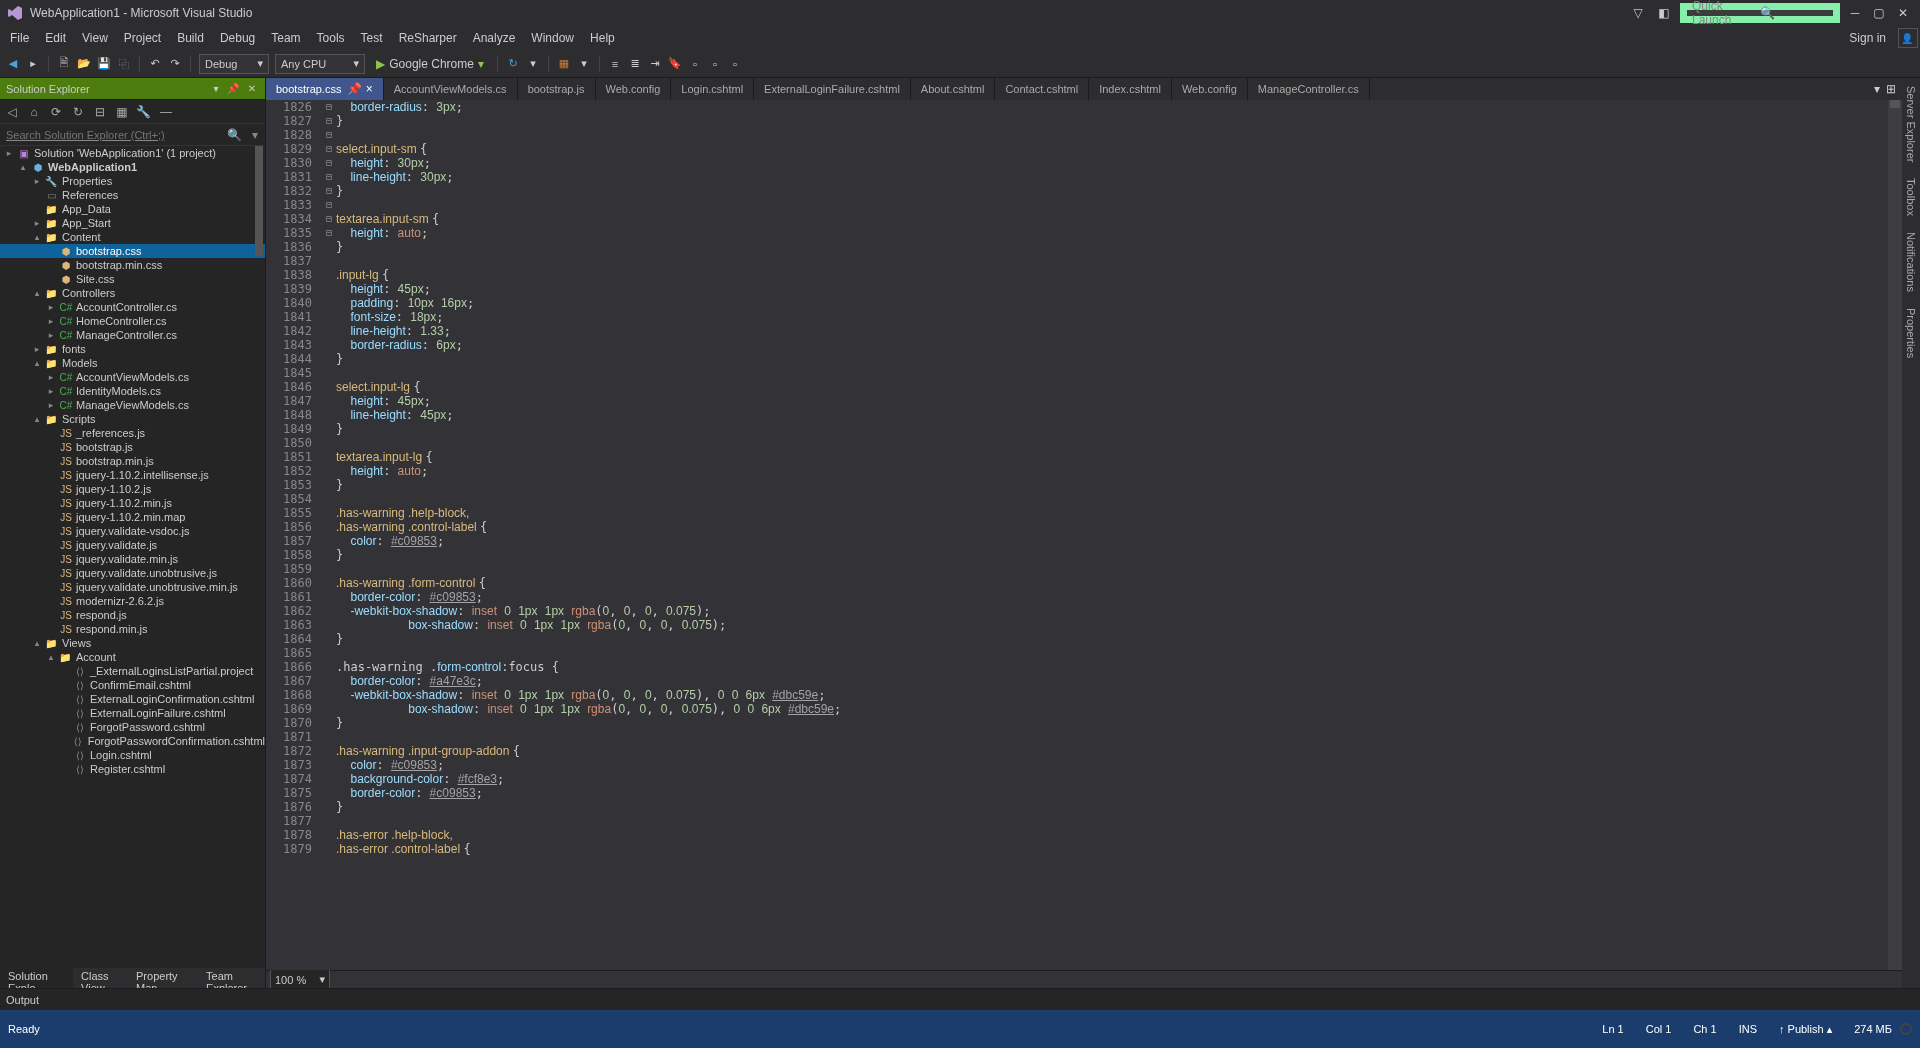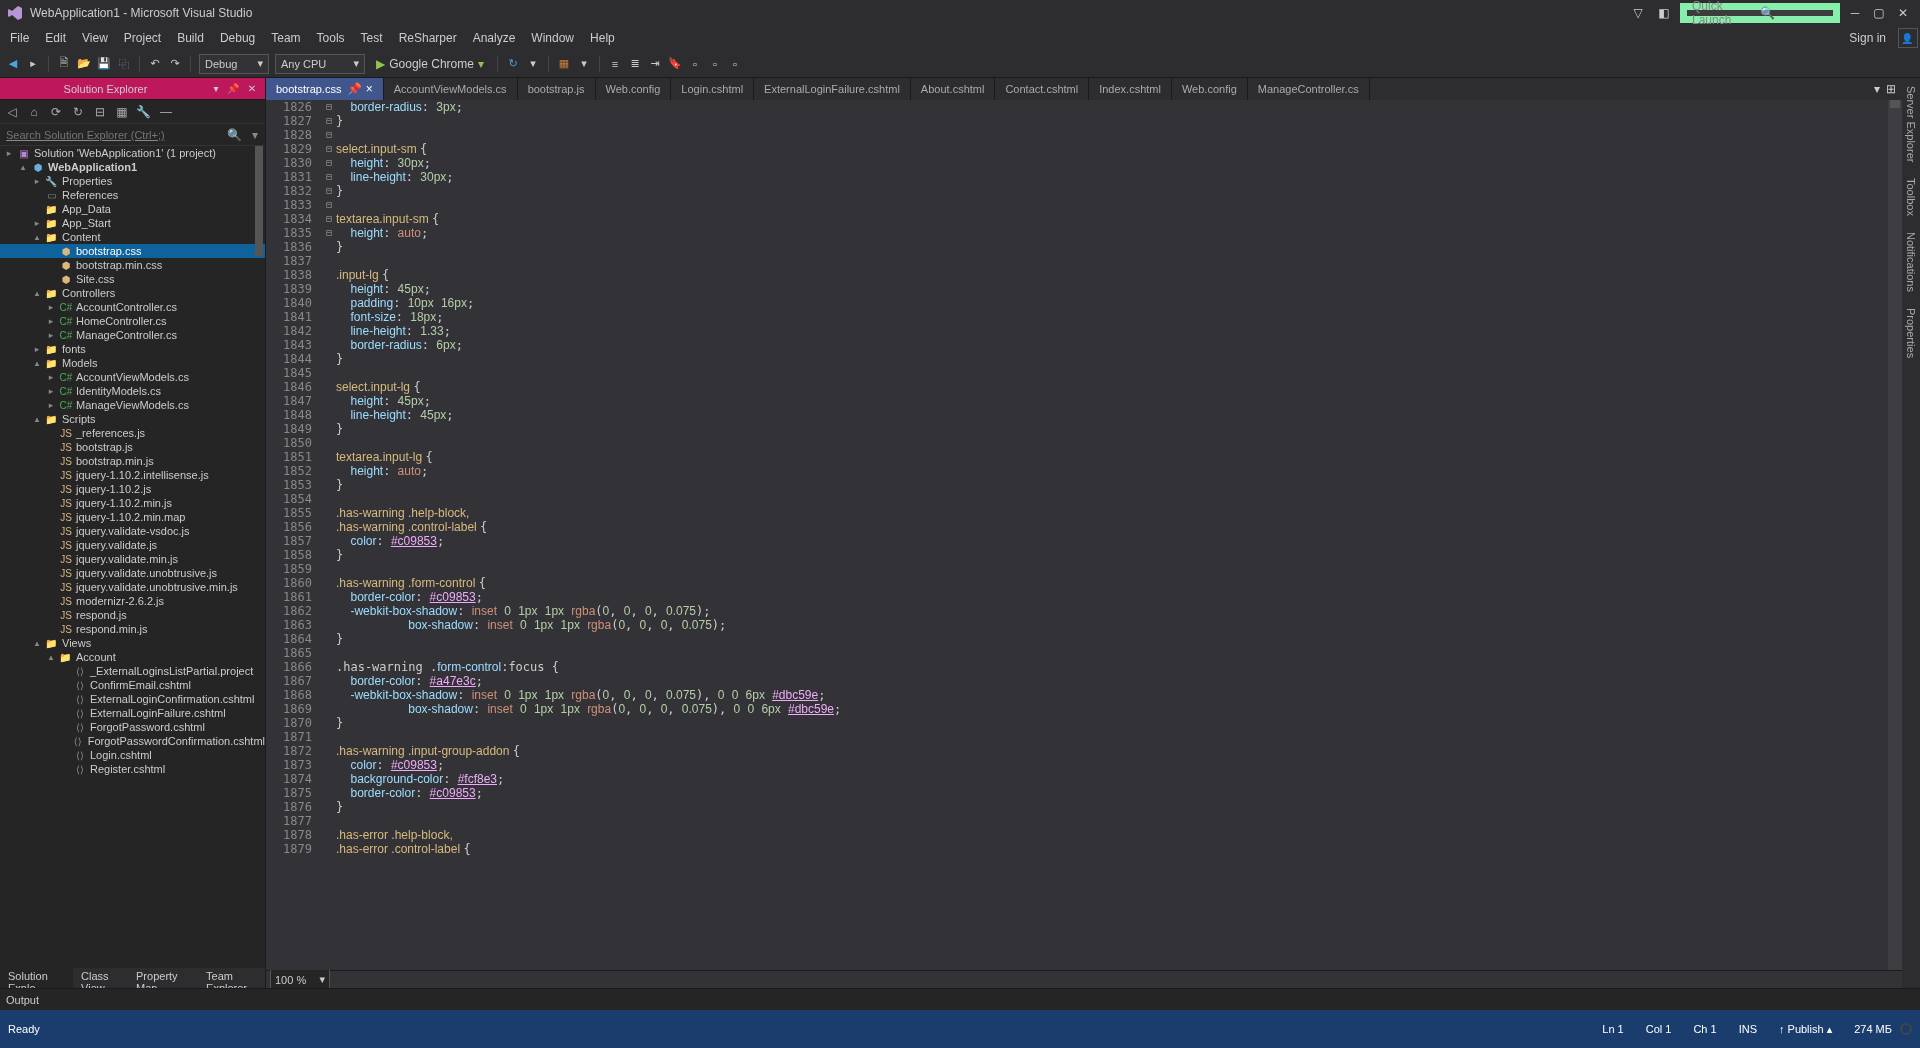--- a/index.html
+++ b/index.html
@@ -18,21 +18,21 @@
 .menu-bar .spacer { flex: 1; }
 .menu-bar .sign-in { padding: 2px 8px; }
 .menu-bar .user-badge { width: 20px; height: 20px; border: 1px solid #555; margin-left: 4px; display: flex; align-items: center; justify-content: center; font-size: 10px; }
 .toolbar { height: 28px; background: #2d2d30; border-bottom: 1px solid #1b1b1c; display: flex; align-items: center; padding: 0 4px; gap: 2px; }
 .toolbar .tb-btn { min-width: 18px; height: 20px; display: flex; align-items: center; justify-content: center; padding: 0 2px; color: #ccc; font-size: 11px; }
 .toolbar .tb-drop { height: 20px; background: #333337; border: 1px solid #555; display: flex; align-items: center; padding: 0 5px; font-size: 11px; color: #ccc; margin: 0 2px; }
 .toolbar .tb-sep { width: 1px; height: 16px; background: #444; margin: 0 4px; }
 .toolbar .start-btn { color: #8ec54a; display: flex; align-items: center; padding: 0 6px; height: 20px; border: 1px solid transparent; }
 .main { flex: 1; display: flex; min-height: 0; }
 .panel { background: #252526; display: flex; flex-direction: column; }
-.panel-header { height: 22px; background: #be185d; border-bottom: 1px solid #1b1b1c; display: flex; align-items: center; padding: 0 6px; color: #ccc; font-size: 11px; text-align: center; }
+.panel-header { height: 22px; background: #4d7c0f; border-bottom: 1px solid #1b1b1c; display: flex; align-items: center; padding: 0 6px; color: #ccc; font-size: 11px; }
 .panel-header .ph-title { flex: 1; }
 .panel-header .ph-btn { width: 14px; height: 14px; margin-left: 4px; display: flex; align-items: center; justify-content: center; font-size: 10px; }
 .sol-explorer { width: 266px; border-right: 1px solid #1b1b1c; }
 .se-toolbar { height: 24px; display: flex; align-items: center; padding: 0 4px; gap: 6px; background: #252526; border-bottom: 1px solid #333; }
 .se-toolbar .se-tb-btn { width: 16px; height: 16px; display: flex; align-items: center; justify-content: center; color: #aaa; font-size: 12px; }
 .se-search { height: 22px; display: flex; align-items: center; border-bottom: 1px solid #333; background: #252526; }
 .se-search input { flex: 1; background: transparent; border: none; color: #888; padding: 0 6px; font-size: 11px; outline: none; text-decoration: underline; }
 .se-search .search-icn { width: 20px; display: flex; align-items: center; justify-content: center; color: #888; }
 .tree { flex: 1; overflow: hidden; background: #252526; padding-top: 2px; position: relative; }
 .tree-inner { position: absolute; left: 0; right: 0; top: 0; }
@@ -57,21 +57,21 @@
 .doc-tab.active { background: #40568d; color: #fff; }
 .doc-tab .close-x { margin-left: 6px; font-size: 12px; }
 .editor { flex: 1; display: flex; overflow: hidden; position: relative; }
 .gutter { width: 56px; background: #333337; text-align: right; padding-right: 10px; color: #888; font-family: Consolas, monospace; font-size: 12px; line-height: 14px; padding-top: 0; }
 .fold-col { width: 14px; background: #333337; color: #888; font-family: Consolas, monospace; font-size: 10px; line-height: 14px; text-align: center; }
 .code { flex: 1; background: #333337; color: #ccc; font-family: Consolas, monospace; font-size: 12px; line-height: 14px; white-space: pre; overflow: hidden; }
 .c-sel { color: #d7ba7d; }
 .c-prop { color: #9cdcfe; }
 .c-val { color: #ce9178; }
 .c-num { color: #b5cea8; }
-.c-link { color: #f0abfc; text-decoration: underline; }
+.c-link { color: #a3a3a3; text-decoration: underline; }
 .editor-scroll { width: 14px; background: #3e3e42; position: relative; }
 .editor-scroll::before { content: ''; position: absolute; top: 0; left: 2px; right: 2px; height: 10px; background: #555; }
 .editor-scroll::after { content: ''; position: absolute; top: 8px; width: 10px; height: 10px; left: 2px; background: #3e3e42; }
 .zoom-bar { height: 18px; background: #333337; border-top: 1px solid #1b1b1c; display: flex; align-items: center; padding: 0 4px; }
 .zoom-drop { width: 60px; height: 32px; background: #252526; border: 1px solid #555; font-size: 11px; color: #ccc; padding: 0 4px; display: flex; align-items: center; }
 .bottom-tabs { height: 20px; background: #2d2d30; display: flex; font-size: 11px; }
 .bt-tab { padding: 2px 8px; color: #ccc; }
 .bt-tab.active { background: #252526; }
 .output-panel { height: 22px; background: #252526; border-top: 1px solid #1b1b1c; display: flex; align-items: center; padding: 0 6px; font-size: 11px; }
 .status-bar { height: 38px; background: #1a3d6e; color: #fff; display: flex; align-items: center; padding: 0 8px; font-size: 11px; }

